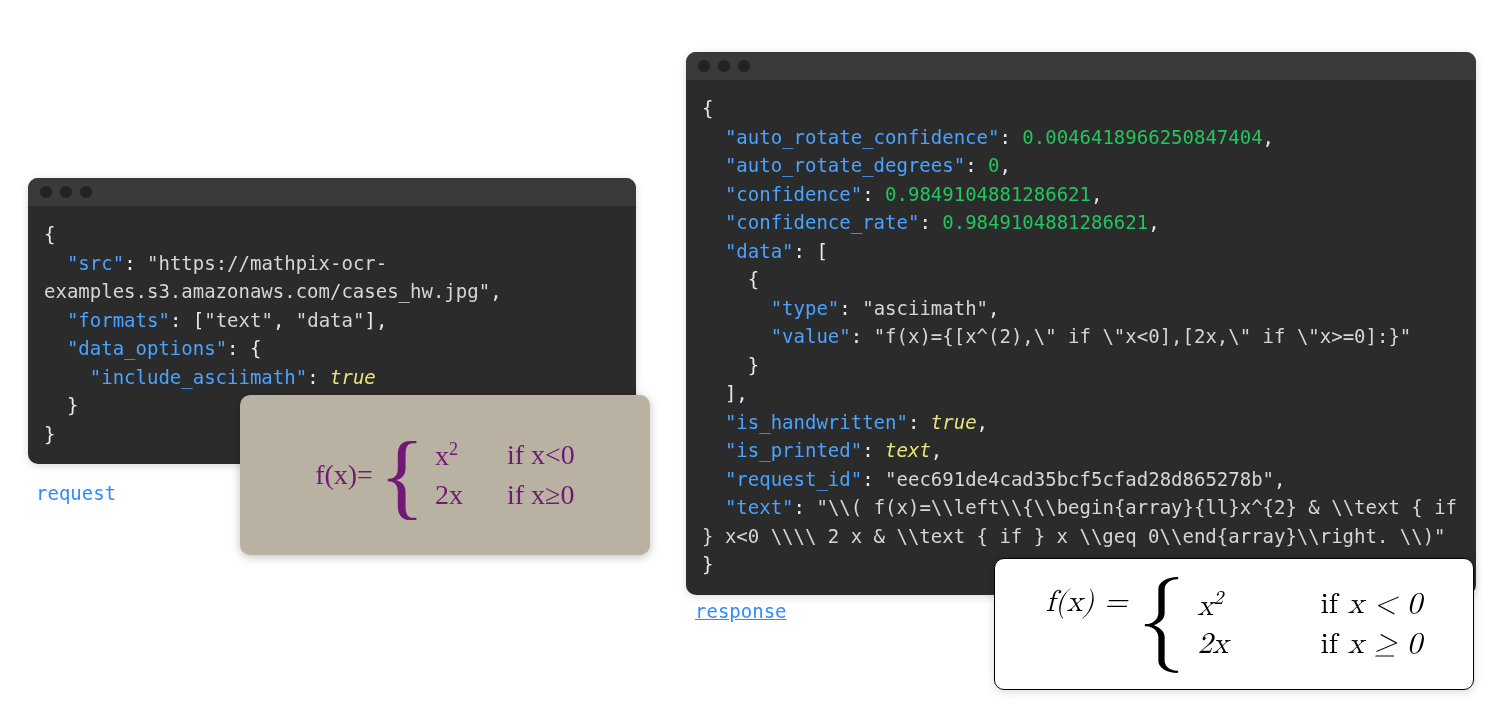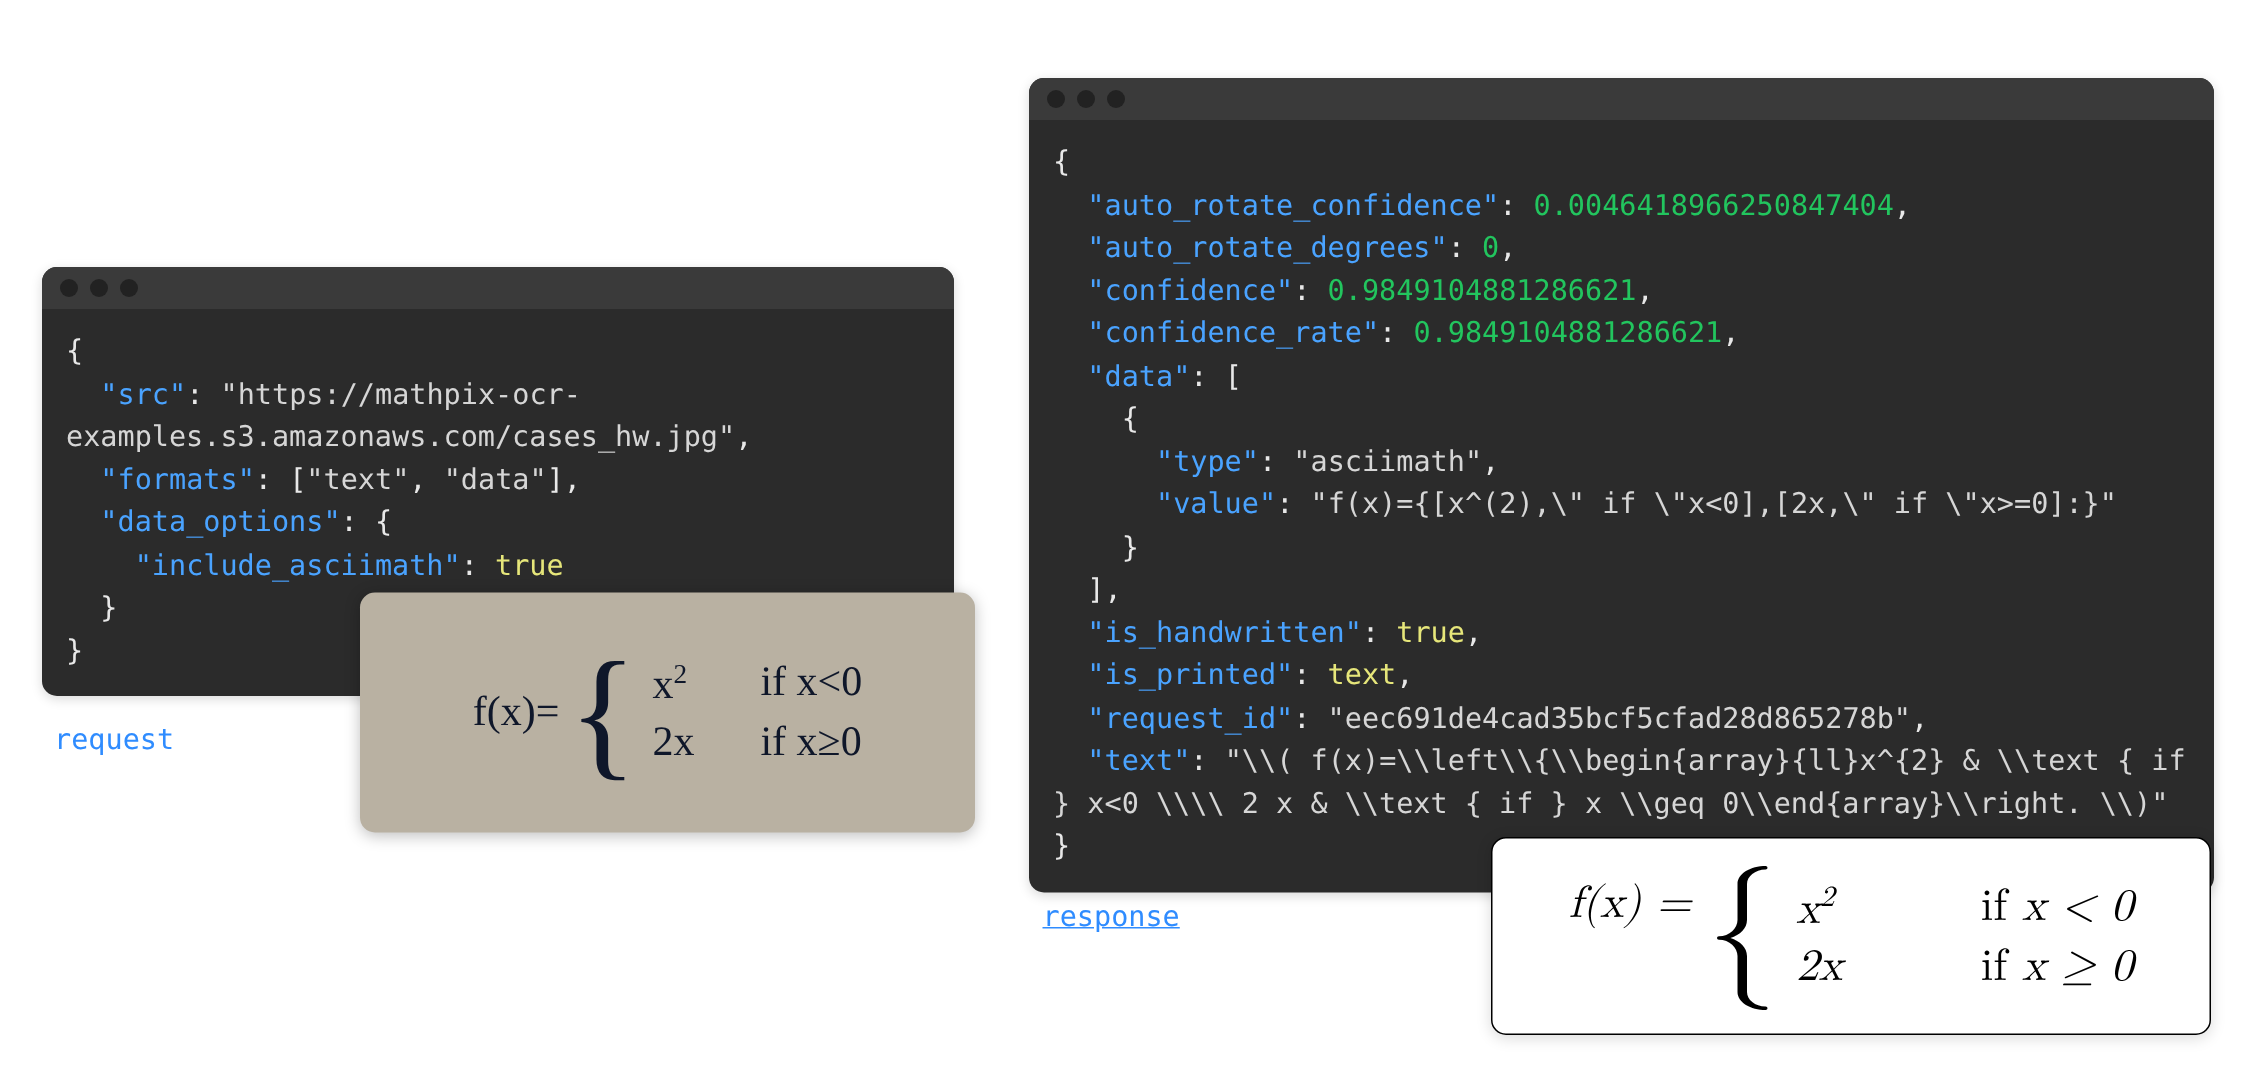--- a/index.html
+++ b/index.html
@@ -41,21 +41,21 @@
   }
   .caption {
     position: absolute;
     font-size: 19px;
     color: #2f8cff;
     font-family: ui-monospace, 'SF Mono', Menlo, Consolas, monospace;
   }
   .k-key { color: #4aa3ff; }
   .k-str { color: #d6d6d6; }
   .k-num { color: #22c55e; }
-  .k-bool { color: #e6e67a; }
+  .k-bool { color: #e6e67a; font-style: italic; }
   .k-pun { color: #e8e8e8; }
 
   
   #request-window { left: 28px; top: 178px; width: 608px; }
   #request-caption { left: 36px; top: 456px; margin-top: 26px; }
 
   
   #response-window { left: 686px; top: 52px; width: 790px; }
   #response-caption { left: 695px; top: 600px; text-decoration: underline; }
 
@@ -66,21 +66,21 @@
     top: 395px;
     width: 410px;
     height: 160px;
     background: #b9b1a2;
     border-radius: 10px;
     box-shadow: 0 2px 10px rgba(0,0,0,0.25);
     display: flex;
     align-items: center;
     justify-content: center;
     font-family: 'Comic Sans MS', 'Segoe Script', cursive;
-    color: #0f172a;
+    color: #701a75;
     font-size: 28px;
   }
   #handwritten-panel .hw {
     display: flex;
     align-items: center;
     gap: 6px;
   }
   #handwritten-panel .brace {
     font-size: 96px;
     line-height: 0.8;

